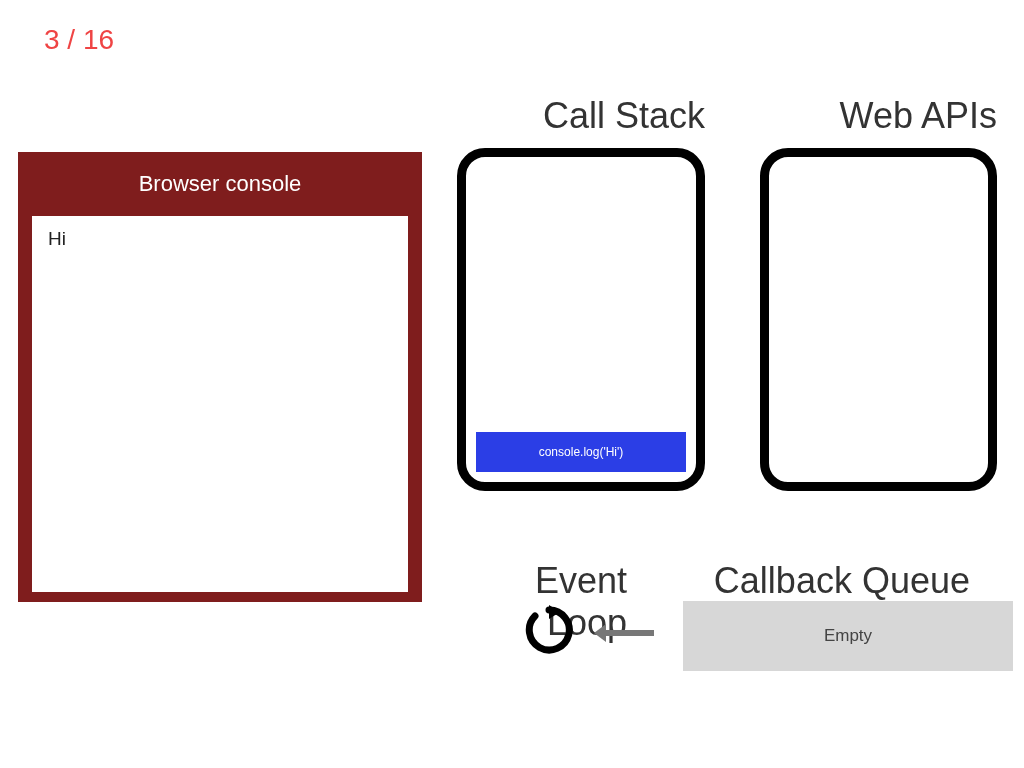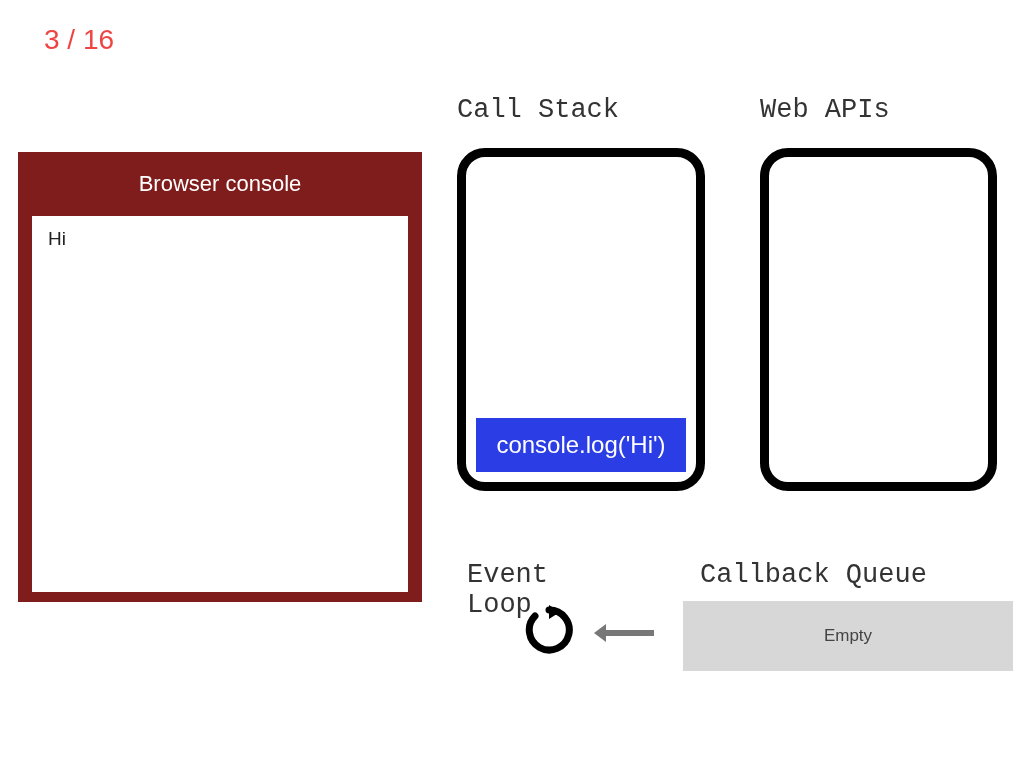--- a/index.html
+++ b/index.html
@@ -13,24 +13,23 @@
     }
     .slide-counter {
       position: absolute;
       top: 24px;
       left: 44px;
       font-size: 28px;
       color: #ef4444;
     }
     .heading {
       position: absolute;
-      font-size: 27px;
+      font-size: 36px;
       color: #333;
-      text-align: left;
-      font-family: Liberation Mono, monospace;
+      text-align: right;
     }
     .heading.call-stack { top: 95px; left: 457px; width: 248px; }
     .heading.web-apis { top: 95px; left: 760px; width: 237px; }
     .heading.event-loop { top: 560px; left: 467px; width: 160px; }
     .heading.callback-queue { top: 560px; left: 700px; width: 270px; }
     
     .console-wrap {
       position: absolute;
       top: 152px;
       left: 18px;
@@ -71,21 +70,21 @@
     }
     .web-apis-box {
       top: 148px;
       left: 760px;
       width: 237px;
       height: 343px;
     }
     .stack-item {
       background: #2b3ee6;
       color: #fff;
-      font-size: 24px;
+      font-size: 12px;
       text-align: center;
       padding: 13px 4px;
       margin-top: 6px;
     }
     
     .loop-icon {
       position: absolute;
       top: 605px;
       left: 524px;
       width: 50px;

